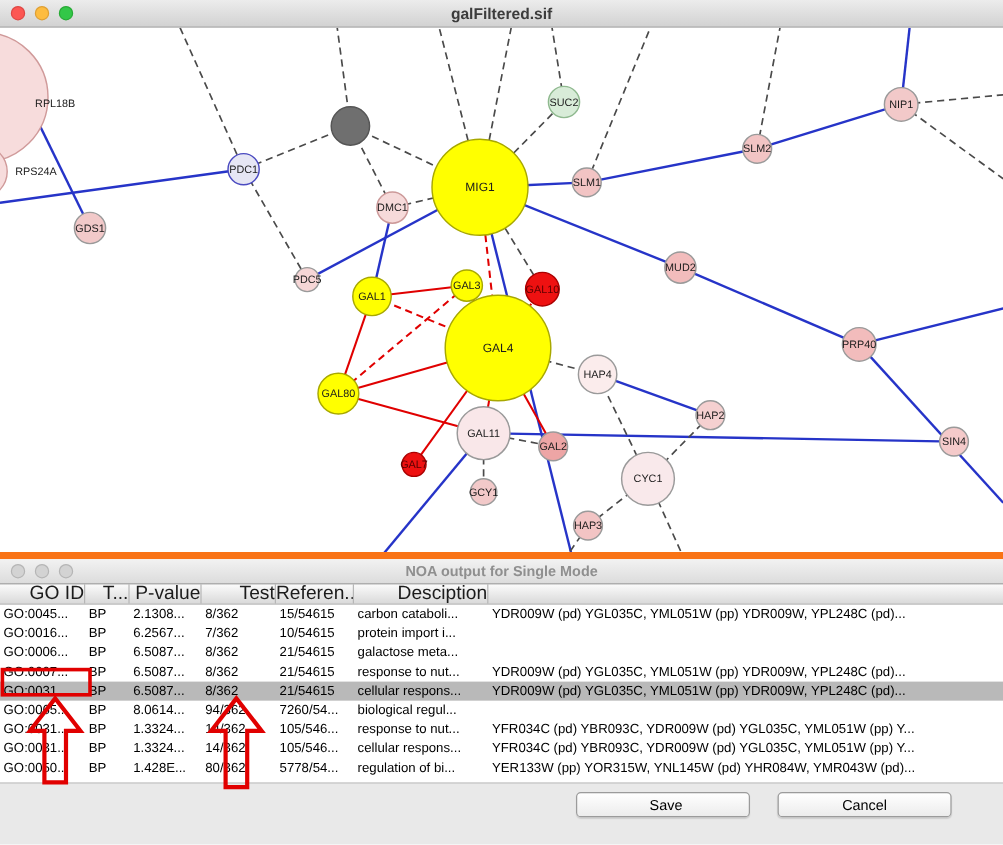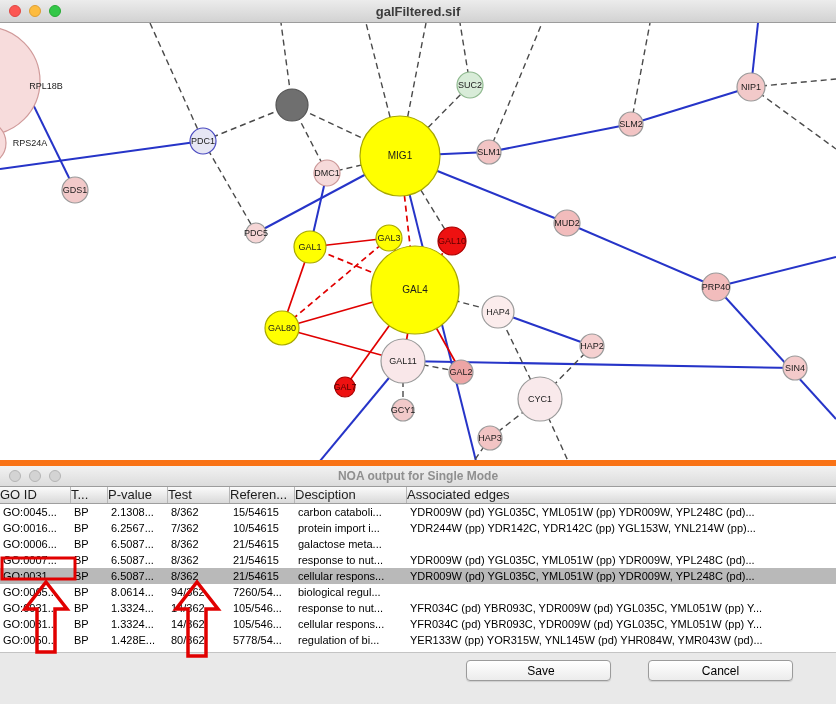--- a/index.html
+++ b/index.html
@@ -23,40 +23,40 @@
   
   .network-window{position:absolute;left:0;top:0;width:836px;height:460px;
                   display:flex;flex-direction:column;background:#fff;}
   .net-canvas{flex:1;background:#fff;overflow:hidden;}
 
   
   .noa-window{position:absolute;left:0;top:460px;width:836px;height:244px;
               display:flex;flex-direction:column;background:#fff;border-top:6px solid #f97316;box-sizing:border-box;}
   .thead{display:flex;height:17px;background:linear-gradient(#fbfbfb,#d9d9d9);
          border-bottom:1px solid #9e9e9e;box-sizing:border-box;}
-  .hcell{font-size:13px;line-height:16px;text-align:left;color:#1c1c1c;
+  .hcell{font-size:16px;line-height:16px;text-align:right;color:#1c1c1c;
          border-right:1px solid #b6b6b6;box-sizing:border-box;overflow:hidden;white-space:nowrap;flex:0 0 auto;}
   .tbody{background:#fff;}
   .trow{display:flex;height:16px;background:#fff;}
   .trow.selected{background:#b9b9b9;}
   .tcell{font-size:11px;line-height:16px;padding:0 3px;box-sizing:border-box;
          overflow:hidden;white-space:nowrap;color:#000;flex:0 0 auto;}
   .hcell:nth-child(1),.tcell:nth-child(1){width:71px;}
   .hcell:nth-child(2),.tcell:nth-child(2){width:37px;}
   .hcell:nth-child(3),.tcell:nth-child(3){width:60px;}
   .hcell:nth-child(4),.tcell:nth-child(4){width:62px;}
   .hcell:nth-child(5),.tcell:nth-child(5){width:65px;}
   .hcell:nth-child(6),.tcell:nth-child(6){width:112px;}
   .hcell:nth-child(7),.tcell:nth-child(7){width:429px;flex:1 1 auto;border-right:none;}
   .filler{flex:1;background:#fff;}
   .footer{height:51px;background:#e9e9e9;border-top:1px solid #c4c4c4;position:relative;}
   .btn{position:absolute;top:7px;width:145px;height:21px;border:1px solid #9b9b9b;border-radius:4px;
        background:linear-gradient(#ffffff,#ececec);font-size:12px;color:#000;
        font-family:"Liberation Sans",sans-serif;box-shadow:0 1px 1px rgba(0,0,0,.12);}
-  .btn.save{left:466px;padding-left:11px;}
+  .btn.save{left:480px;padding-left:11px;}
   .btn.cancel{left:648px;}
 
   
   .annot{position:absolute;left:0;top:0;width:836px;height:704px;pointer-events:none;z-index:40;}
 </style>
 </head>
 <body>
 
 <div class="screen">
 
@@ -191,40 +191,38 @@
       </div>
       <span class="title">NOA output for Single Mode</span>
     </div>
     <div class="thead">
         <div class="hcell">GO ID</div>
         <div class="hcell">T...</div>
         <div class="hcell">P-value</div>
         <div class="hcell">Test</div>
         <div class="hcell">Referen...</div>
         <div class="hcell">Desciption</div>
-        <div class="hcell">Associated edges</div>
       </div>
     <div class="tbody">
         <div class="trow">
           <div class="tcell">GO:0045...</div>
           <div class="tcell">BP</div>
           <div class="tcell">2.1308...</div>
           <div class="tcell">8/362</div>
           <div class="tcell">15/54615</div>
           <div class="tcell">carbon cataboli...</div>
           <div class="tcell">YDR009W (pd) YGL035C, YML051W (pp) YDR009W, YPL248C (pd)...</div>
         </div>
         <div class="trow">
           <div class="tcell">GO:0016...</div>
           <div class="tcell">BP</div>
           <div class="tcell">6.2567...</div>
           <div class="tcell">7/362</div>
           <div class="tcell">10/54615</div>
           <div class="tcell">protein import i...</div>
-          <div class="tcell">YDR244W (pp) YDR142C, YDR142C (pp) YGL153W, YNL214W (pp)...</div>
         </div>
         <div class="trow">
           <div class="tcell">GO:0006...</div>
           <div class="tcell">BP</div>
           <div class="tcell">6.5087...</div>
           <div class="tcell">8/362</div>
           <div class="tcell">21/54615</div>
           <div class="tcell">galactose meta...</div>
         </div>
         <div class="trow">

